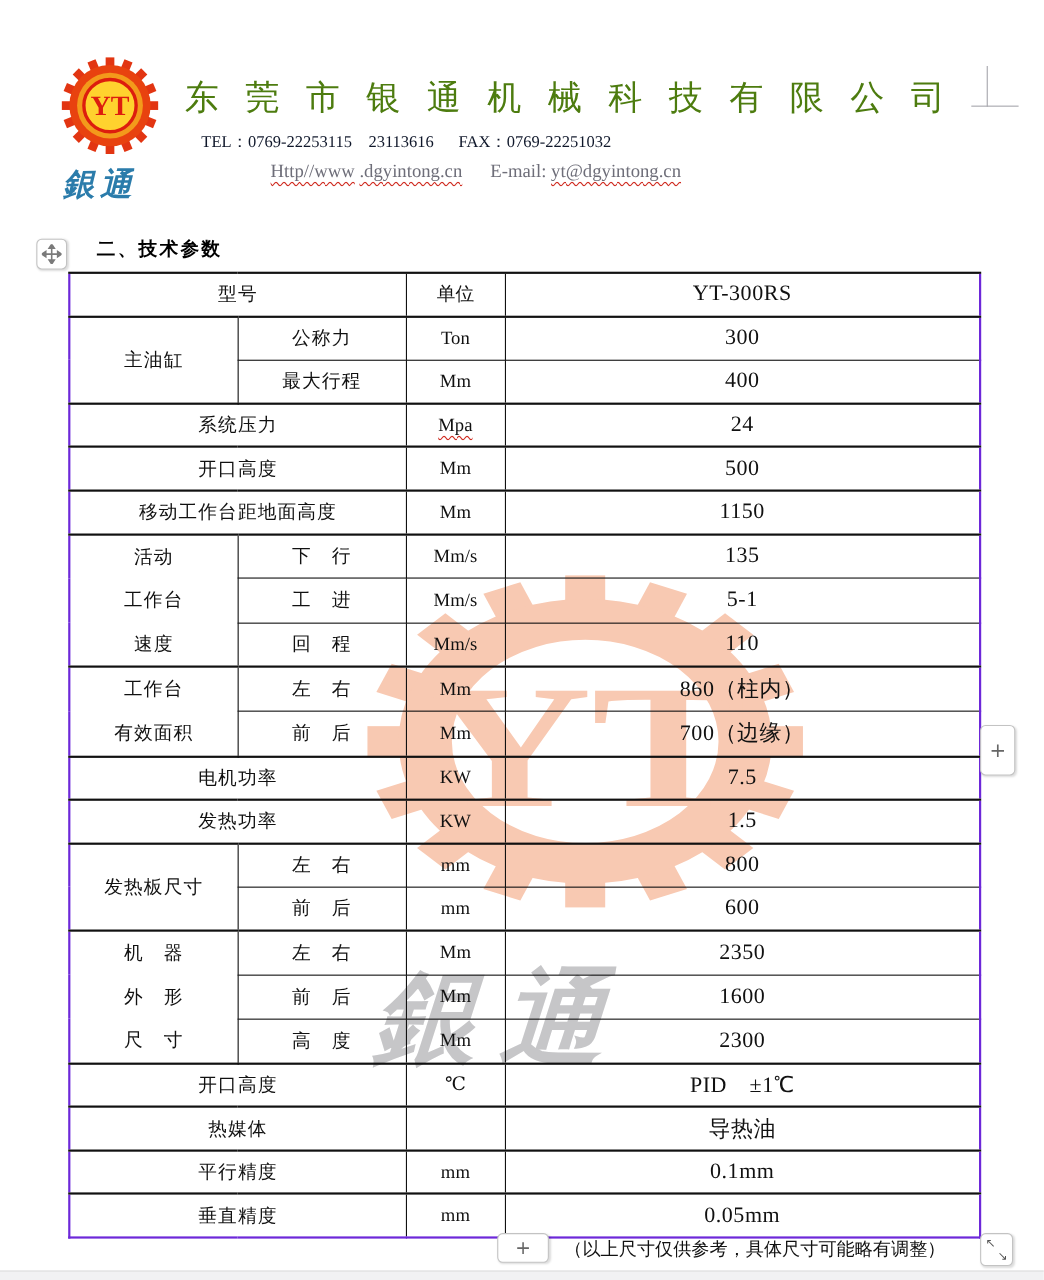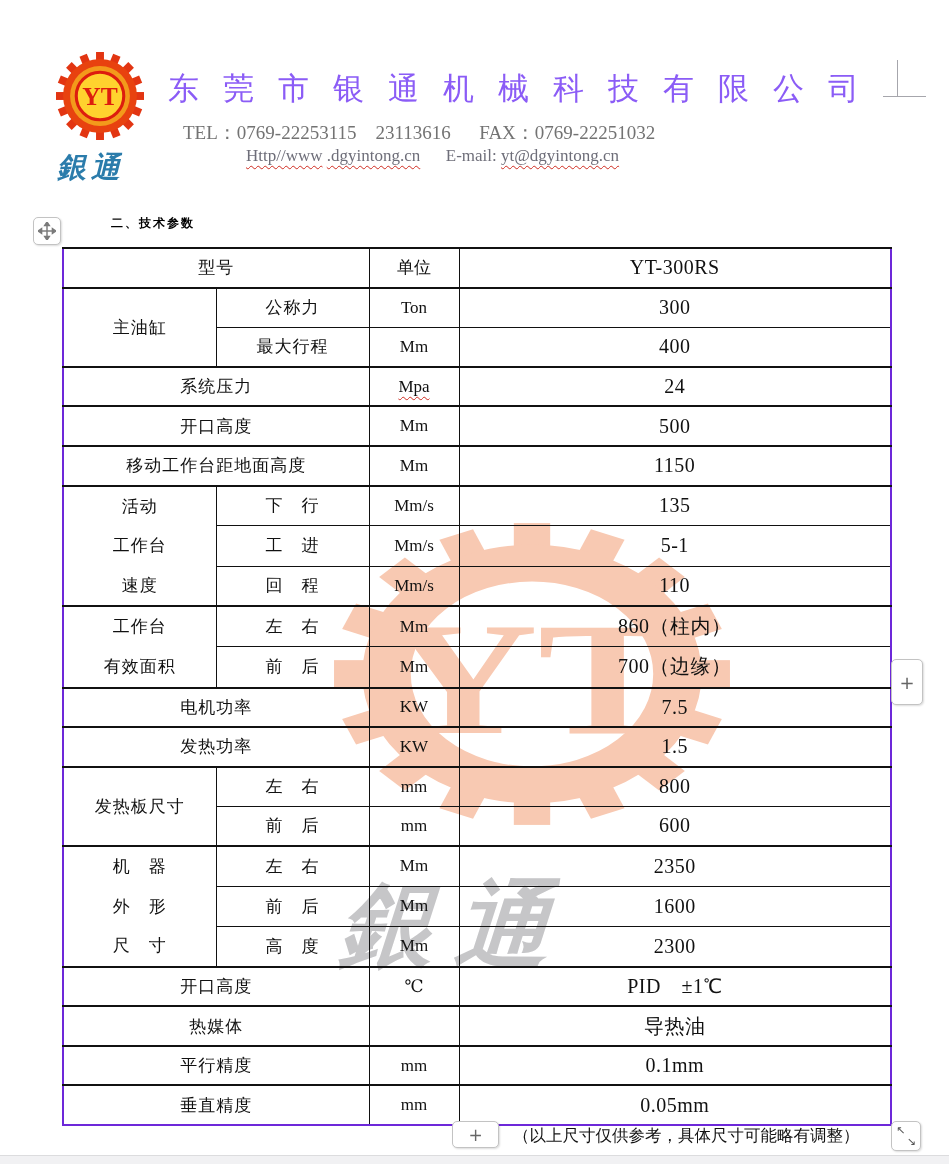--- a/index.html
+++ b/index.html
@@ -11,32 +11,32 @@
   .wm-gear{position:absolute;left:330px;top:520px;width:404px;height:308px;z-index:0;}
   .wm-text{position:absolute;left:340px;top:862px;z-index:0;font-size:94px;font-weight:bold;
            font-style:italic;letter-spacing:22px;color:#c6c6c8;transform:skewX(-4deg);white-space:nowrap;
            font-family:"Liberation Serif","DejaVu Serif",serif;}
 
   
   .logo-svg{position:absolute;left:56px;top:52px;z-index:2;}
   .brand{position:absolute;left:57px;top:148px;z-index:2;font-size:29px;font-weight:900;
          font-style:italic;color:#2b7cab;letter-spacing:5px;}
   .company{position:absolute;left:168px;top:68px;z-index:2;font-size:31px;letter-spacing:24px;
-           color:#8b5cf6;white-space:nowrap;}
-  .tel{position:absolute;left:183px;top:120px;z-index:2;font-size:19px;color:#737373;white-space:pre;}
+           color:#4d7c0f;white-space:nowrap;}
+  .tel{position:absolute;left:183px;top:120px;z-index:2;font-size:15px;color:#0f172a;white-space:pre;}
   .web{position:absolute;left:246px;top:146px;z-index:2;font-size:17px;color:#6e6e79;white-space:pre;}
   .sq{text-decoration-line:underline;text-decoration-style:wavy;text-decoration-color:#cf2b20;
       text-decoration-thickness:1px;text-underline-offset:4px;text-align:center;}
 
   .crop-v{position:absolute;left:897px;top:60px;width:1px;height:37px;background:#a6a6ac;z-index:2;}
   .crop-h{position:absolute;left:883px;top:96px;width:43px;height:1px;background:#a6a6ac;z-index:2;}
 
   
-  .sec-title{position:absolute;left:88px;top:215px;z-index:2;font-size:12px;font-weight:bold;
-             color:#000;letter-spacing:2px;margin-left:23px;}
+  .sec-title{position:absolute;left:88px;top:215px;z-index:2;font-size:17px;font-weight:bold;
+             color:#000;letter-spacing:2px;}
 
   
   .fbtn{position:absolute;z-index:3;background:#fff;border:1px solid #c3c3c3;border-radius:5px;
         box-shadow:1px 1px 2px rgba(0,0,0,0.14);display:flex;align-items:center;justify-content:center;
         color:#666;font-family:"DejaVu Sans","Liberation Sans",sans-serif;cursor:pointer;}
   .move-handle{left:33px;top:217px;width:26px;height:26px;}
   .plus-right{left:891px;top:659px;width:30px;height:44px;font-size:18px;}
   .plus-bottom{left:452px;top:1121px;width:45px;height:25px;font-size:17px;}
   .resize-btn{left:891px;top:1121px;width:28px;height:28px;position:absolute;}
   .resize-btn span{position:absolute;font-size:11px;line-height:1;color:#555;}

